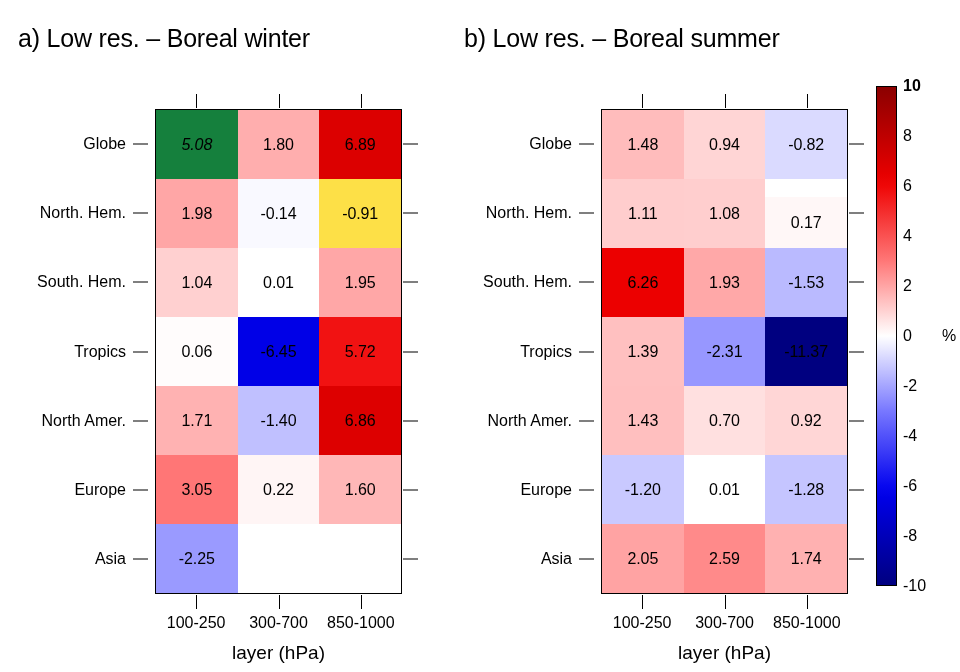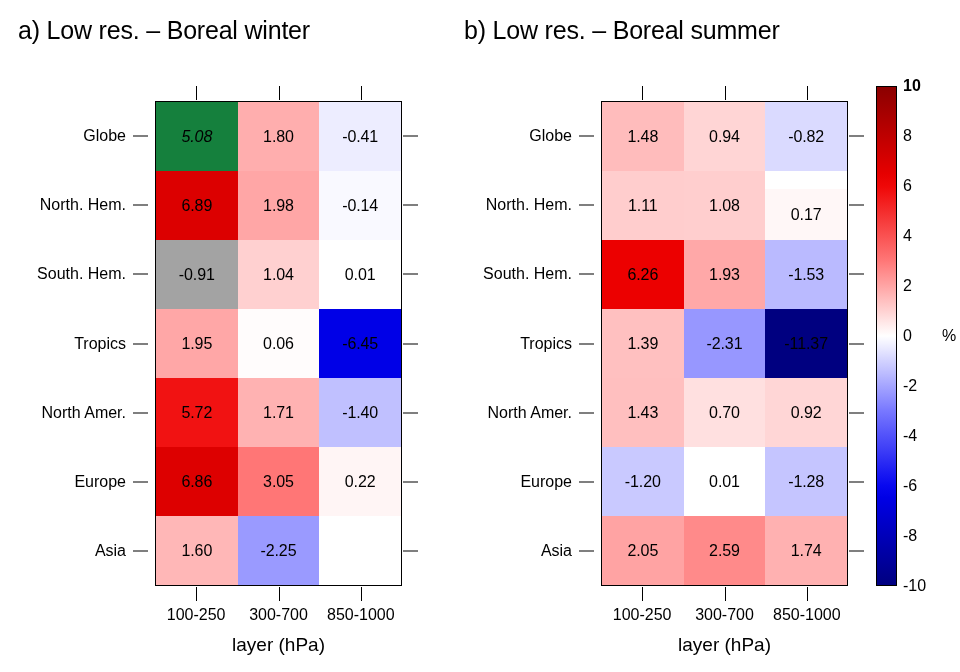--- a/index.html
+++ b/index.html
@@ -19,21 +19,21 @@
   }
 
   .figure {
     position: absolute;
     inset: 0;
   }
 
   
   .panel {
     position: absolute;
-    top: 8px;
+    top: 16px;
     height: 588px;
   }
   .panel-a { left: 0; width: 470px; }
   .panel-b { left: 446px; width: 470px; }
 
   .panel-title {
     position: absolute;
     top: 8px;
     left: 18px;
     font-size: 25px;
@@ -227,33 +227,30 @@
         <div class="tick-left" style="top: 450.357px;"></div>
       </div>
     <div class="grid-wrap">
       <div class="grid">
           <div class="cell" style="background: #15803d; font-style: italic;">
             <span class="cell-value">5.08</span>
           </div>
           <div class="cell" style="background: rgb(255, 174, 174);">
             <span class="cell-value">1.80</span>
           </div>
-          <div class="cell" style="background: rgb(237, 237, 255);">
-            <span class="cell-value">-0.41</span>
-          </div>
           <div class="cell" style="background: rgb(220, 0, 0);">
             <span class="cell-value">6.89</span>
           </div>
           <div class="cell" style="background: rgb(255, 166, 166);">
             <span class="cell-value">1.98</span>
           </div>
           <div class="cell" style="background: rgb(249, 249, 255);">
             <span class="cell-value">-0.14</span>
           </div>
-          <div class="cell" style="background: #a3a3a3;">
+          <div class="cell" style="background: #fde047;">
             <span class="cell-value">-0.91</span>
           </div>
           <div class="cell" style="background: rgb(255, 208, 208);">
             <span class="cell-value">1.04</span>
           </div>
           <div class="cell" style="background: rgb(255, 255, 255);">
             <span class="cell-value">0.01</span>
           </div>
           <div class="cell" style="background: rgb(255, 167, 167);">
             <span class="cell-value">1.95</span>

